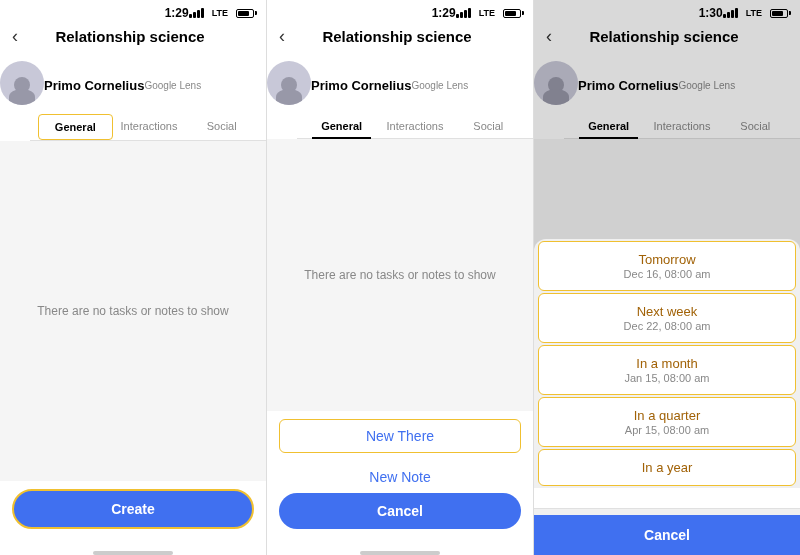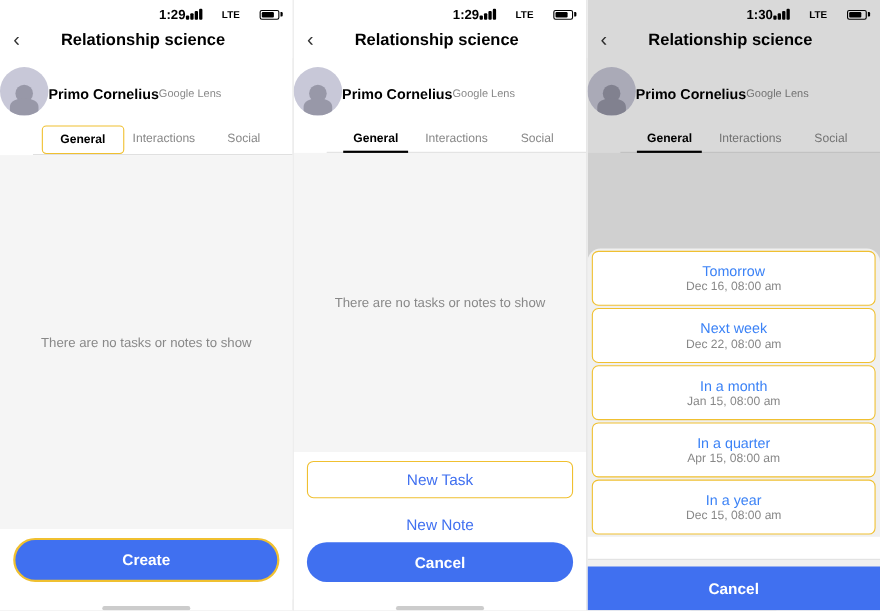--- a/index.html
+++ b/index.html
@@ -29,21 +29,21 @@
     .status-bar {
       display: flex;
       justify-content: flex-end;
       align-items: center;
       padding: 6px 12px 2px;
       font-size: 11px;
       font-weight: 600;
       background: #fff;
     }
     .status-time { font-size: 12px; font-weight: 700; }
-    .status-icons { display: flex; align-items: center; gap: 18px; font-size: 10px; }
+    .status-icons { display: flex; align-items: center; gap: 8px; font-size: 10px; }
     .signal-bars { display: flex; align-items: flex-end; gap: 1px; }
     .signal-bar { width: 3px; background: #000; border-radius: 1px; }
     .signal-bar:nth-child(1) { height: 4px; }
     .signal-bar:nth-child(2) { height: 6px; }
     .signal-bar:nth-child(3) { height: 8px; }
     .signal-bar:nth-child(4) { height: 10px; }
     .battery {
       width: 18px; height: 9px;
       border: 1.5px solid #000;
       border-radius: 2px;
@@ -252,21 +252,21 @@
       cursor: pointer;
     }
     .dropdown-item.highlighted {
       border: 1.5px solid #f0c030;
       margin: 2px 4px;
       border-radius: 6px;
     }
     .dropdown-item-label {
       font-size: 13px;
       font-weight: 500;
-      color: #3b82f6;
+      color: #a16207;
     }
     .dropdown-item-sub {
       font-size: 11px;
       color: #888;
       margin-top: 1px;
     }
     .dropdown-cancel {
       background: #4070f0;
       color: #fff;
       text-align: center;
@@ -356,21 +356,21 @@
   </div>
       <div class="tabs">
         <div class="tab active">General<div class="tab-underline"></div></div>
         <div class="tab">Interactions</div>
         <div class="tab">Social</div>
       </div>
       <div class="content">
         <span class="empty-text">There are no tasks or notes to show</span>
       </div>
       <div class="bottom-area">
-      <button class="btn-outline">New Task</button>
+      <button class="btn-outline">New There</button>
       <button class="btn-text">New Note</button>
       <button class="btn-primary">Cancel</button>
     </div>
       <div class="home-indicator"></div>
     </div>
     <div class="phone">
       <div class="status-bar">
     <span class="status-time">1:30</span>
     <div class="status-icons">
       <div class="signal-bars">
@@ -421,21 +421,20 @@
           <div class="dropdown-item highlighted">
         <div class="dropdown-item-label">In a month</div>
         <div class="dropdown-item-sub">Jan 15, 08:00 am</div>
       </div>
           <div class="dropdown-item highlighted">
         <div class="dropdown-item-label">In a quarter</div>
         <div class="dropdown-item-sub">Apr 15, 08:00 am</div>
       </div>
           <div class="dropdown-item highlighted">
         <div class="dropdown-item-label">In a year</div>
-        <div class="dropdown-item-sub">Dec 15, 08:00 am</div>
       </div>
           <div class="dropdown-item">
       </div>
           <div class="dropdown-cancel">Cancel</div>
         </div>
       </div>
       <div class="home-indicator"></div>
     </div>
   </div>
 

